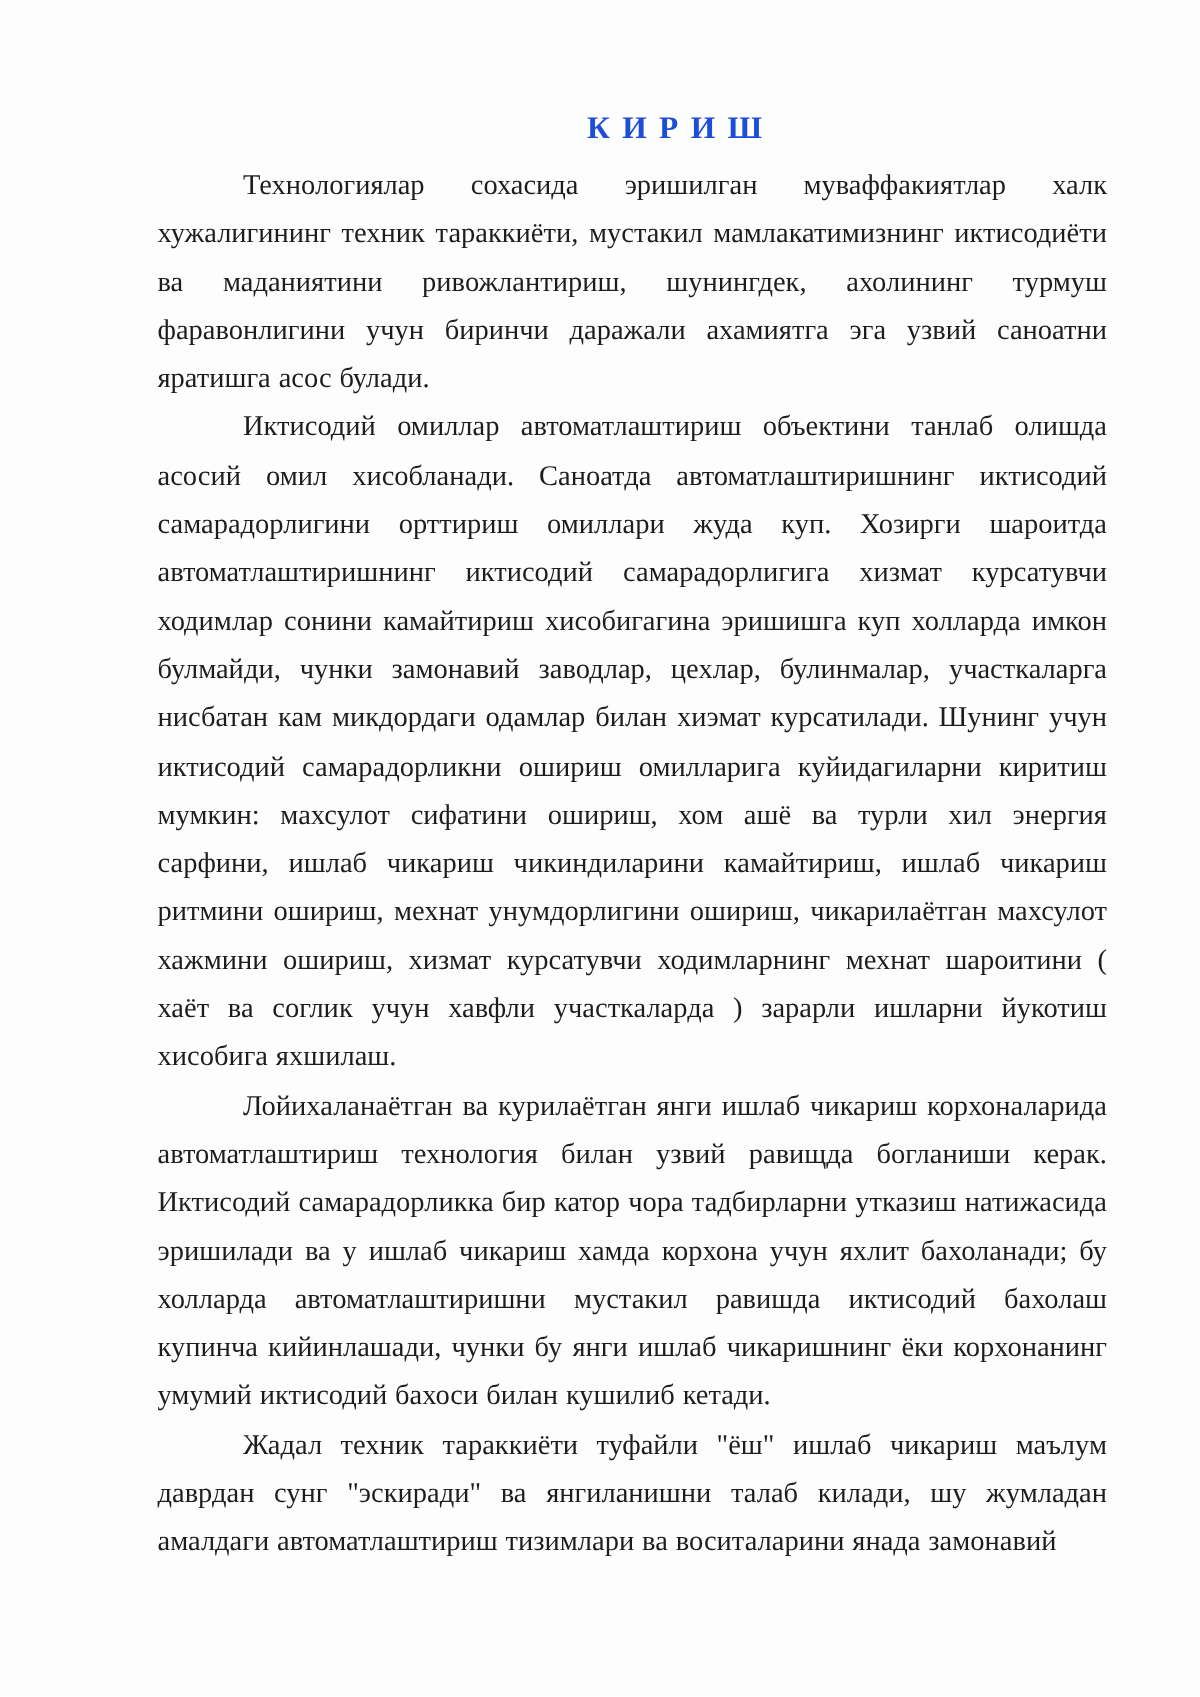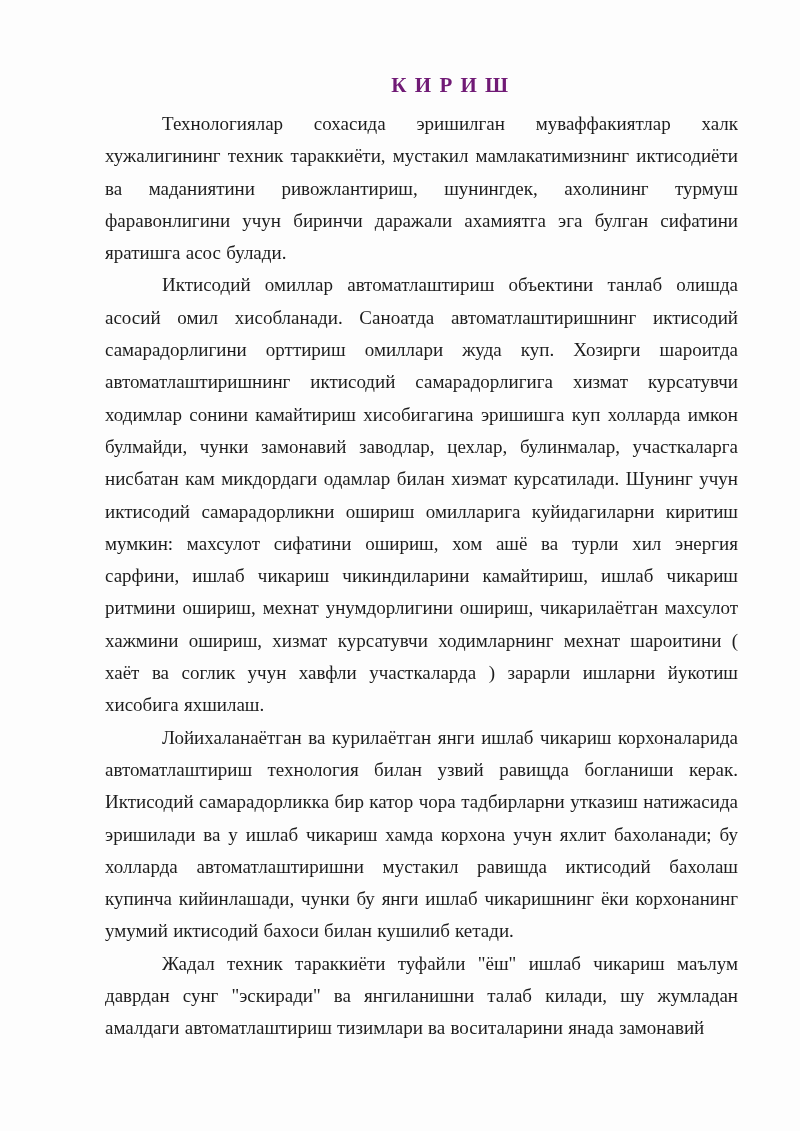--- a/index.html
+++ b/index.html
@@ -22,35 +22,35 @@
     top: 72px;
     width: 633px;
   }
   .doc-title {
     margin: 0 0 9px 58px;
     font-size: 21px;
     font-weight: bold;
     line-height: 27px;
     text-align: center;
     letter-spacing: 1.5px;
-    color: #701a75;
+    color: #1d4ed8;
   }
   .para {
     margin: 0;
     font-size: 19px;
     line-height: 32.3px;
     text-align: justify;
     text-indent: 57px;
     word-spacing: 0.5px;
   }
 </style>
 </head>
 <body>
 
 <div class="page">
   <div class="content">
     <h1 class="doc-title">К И Р И Ш</h1>
-    <p class="para">Технологиялар сохасида эришилган муваффакиятлар халк хужалигининг техник тараккиёти, мустакил мамлакатимизнинг иктисодиёти ва маданиятини ривожлантириш, шунингдек, ахолининг турмуш фаравонлигини учун биринчи даражали ахамиятга эга булган сифатини яратишга асос булади.</p>
+    <p class="para">Технологиялар сохасида эришилган муваффакиятлар халк хужалигининг техник тараккиёти, мустакил мамлакатимизнинг иктисодиёти ва маданиятини ривожлантириш, шунингдек, ахолининг турмуш фаравонлигини учун биринчи даражали ахамиятга эга узвий саноатни яратишга асос булади.</p>
     <p class="para">Иктисодий омиллар автоматлаштириш объектини танлаб олишда асосий омил хисобланади. Саноатда автоматлаштиришнинг иктисодий самарадорлигини орттириш омиллари жуда куп. Хозирги шароитда автоматлаштиришнинг иктисодий самарадорлигига хизмат курсатувчи ходимлар сонини камайтириш хисобигагина эришишга куп холларда имкон булмайди, чунки замонавий заводлар, цехлар, булинмалар, участкаларга нисбатан кам микдордаги одамлар билан хиэмат курсатилади. Шунинг учун иктисодий самарадорликни ошириш омилларига куйидагиларни киритиш мумкин: махсулот сифатини ошириш, хом ашё ва турли хил энергия сарфини, ишлаб чикариш чикиндиларини камайтириш, ишлаб чикариш ритмини ошириш, мехнат унумдорлигини ошириш, чикарилаётган махсулот хажмини ошириш, хизмат курсатувчи ходимларнинг мехнат шароитини ( хаёт ва соглик учун хавфли участкаларда ) зарарли ишларни йукотиш хисобига яхшилаш.</p>
     <p class="para">Лойихаланаётган ва курилаётган янги ишлаб чикариш корхоналарида автоматлаштириш технология билан узвий равищда богланиши керак. Иктисодий самарадорликка бир катор чора  тадбирларни утказиш натижасида эришилади ва у ишлаб чикариш хамда корхона учун яхлит бахоланади; бу холларда автоматлаштиришни мустакил равишда иктисодий бахолаш купинча кийинлашади, чунки бу янги ишлаб чикаришнинг ёки корхонанинг умумий иктисодий бахоси билан кушилиб кетади.</p>
     <p class="para">Жадал техник тараккиёти туфайли "ёш" ишлаб чикариш маълум даврдан сунг "эскиради" ва янгиланишни талаб килади, шу жумладан амалдаги автоматлаштириш тизимлари ва воситаларини янада замонавий</p>
   </div>
 </div>
 
 </body></html>

